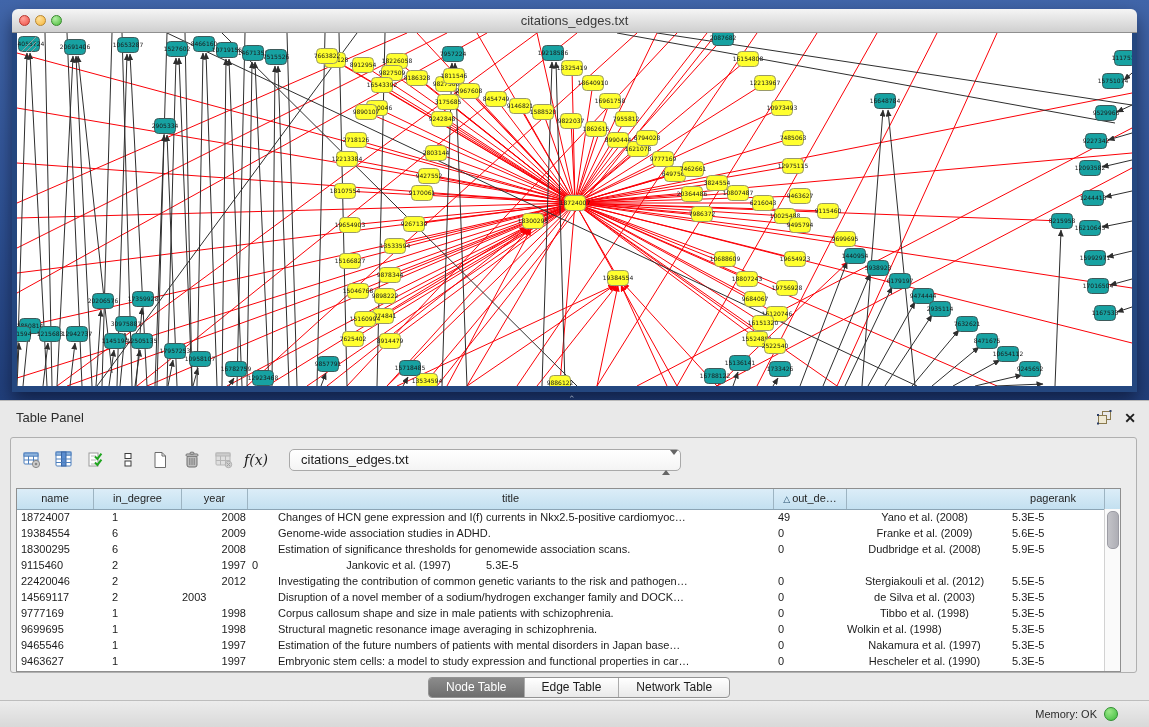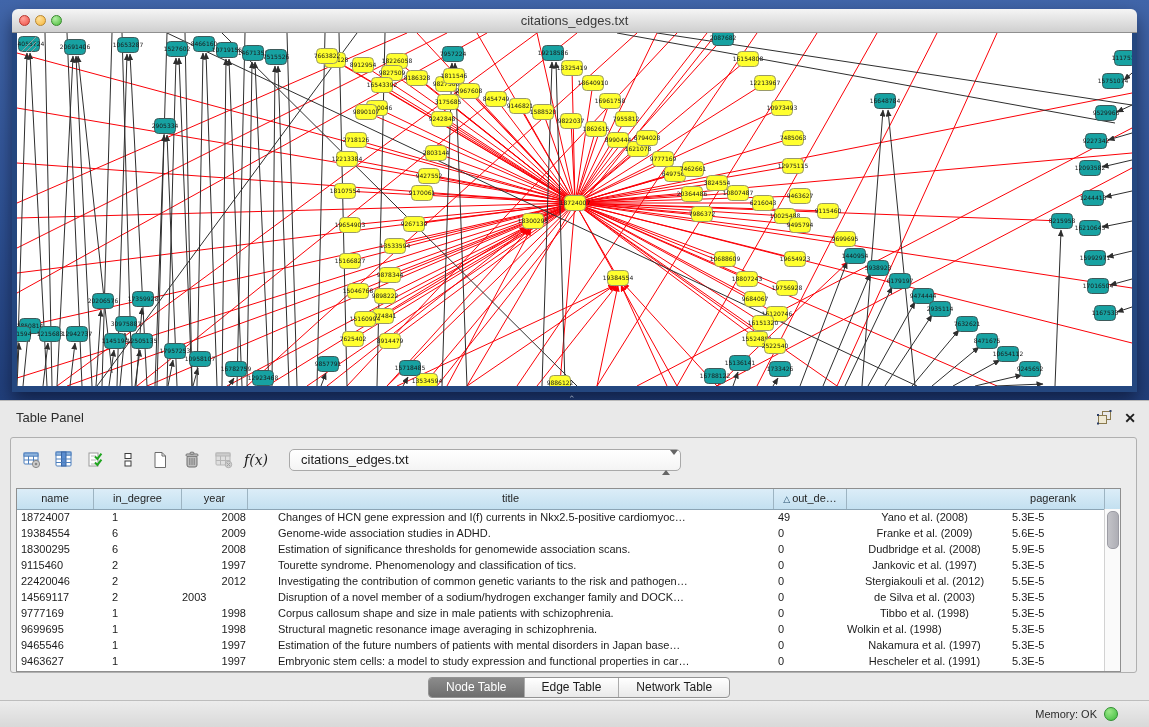--- a/index.html
+++ b/index.html
@@ -942,21 +942,20 @@
               <div class="td" style="width: 66px; text-align: right; padding-right: 2px;">2008</div>
               <div class="td" style="width: 526px; text-align: left; padding-left: 30px;">Estimation of significance thresholds for genomewide association scans.</div>
               <div class="td" style="width: 73px; text-align: left; padding-left: 4px;">0</div>
               <div class="td" style="width: 155px; text-align: center;">Dudbridge et al. (2008)</div>
               <div class="td" style="width: 103px; text-align: left; padding-left: 10px;">5.9E-5</div>
             </div>
             <div class="trow">
               <div class="td" style="width: 77px; text-align: left; padding-left: 4px;">9115460</div>
               <div class="td" style="width: 88px; text-align: left; padding-left: 18px;">2</div>
               <div class="td" style="width: 66px; text-align: right; padding-right: 2px;">1997</div>
-              <div class="td" style="width: 526px; text-align: left; padding-left: 30px;">Tourette syndrome. Phenomenology and classification of tics.</div>
               <div class="td" style="width: 73px; text-align: left; padding-left: 4px;">0</div>
               <div class="td" style="width: 155px; text-align: center;">Jankovic et al. (1997)</div>
               <div class="td" style="width: 103px; text-align: left; padding-left: 10px;">5.3E-5</div>
             </div>
             <div class="trow">
               <div class="td" style="width: 77px; text-align: left; padding-left: 4px;">22420046</div>
               <div class="td" style="width: 88px; text-align: left; padding-left: 18px;">2</div>
               <div class="td" style="width: 66px; text-align: right; padding-right: 2px;">2012</div>
               <div class="td" style="width: 526px; text-align: left; padding-left: 30px;">Investigating the contribution of common genetic variants to the risk and pathogen…</div>
               <div class="td" style="width: 73px; text-align: left; padding-left: 4px;">0</div>
@@ -998,21 +997,21 @@
               <div class="td" style="width: 73px; text-align: left; padding-left: 4px;">0</div>
               <div class="td" style="width: 155px; text-align: center;">Nakamura et al. (1997)</div>
               <div class="td" style="width: 103px; text-align: left; padding-left: 10px;">5.3E-5</div>
             </div>
             <div class="trow">
               <div class="td" style="width: 77px; text-align: left; padding-left: 4px;">9463627</div>
               <div class="td" style="width: 88px; text-align: left; padding-left: 18px;">1</div>
               <div class="td" style="width: 66px; text-align: right; padding-right: 2px;">1997</div>
               <div class="td" style="width: 526px; text-align: left; padding-left: 30px;">Embryonic stem cells: a model to study expression and functional properties in car…</div>
               <div class="td" style="width: 73px; text-align: left; padding-left: 4px;">0</div>
-              <div class="td" style="width: 155px; text-align: center;">Hescheler et al. (1991)</div>
+              <div class="td" style="width: 155px; text-align: center;">Hescheler et al. (1990)</div>
               <div class="td" style="width: 103px; text-align: left; padding-left: 10px;">5.3E-5</div>
             </div>
           </div>
         <div class="scroll">
           <div class="thumb"></div>
         </div>
       </div>
     </div>
 
     <div class="tabs" id="tabs">

